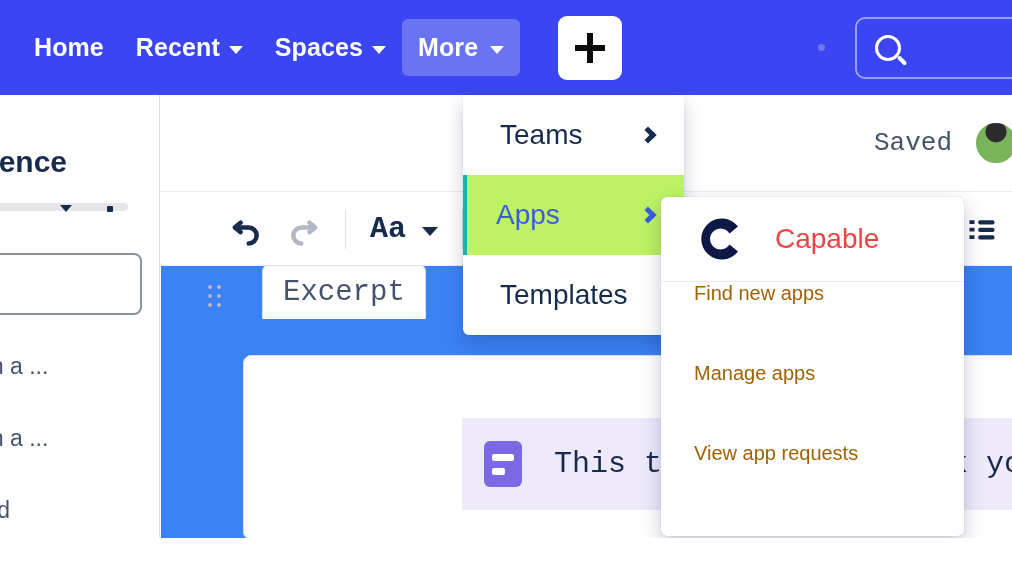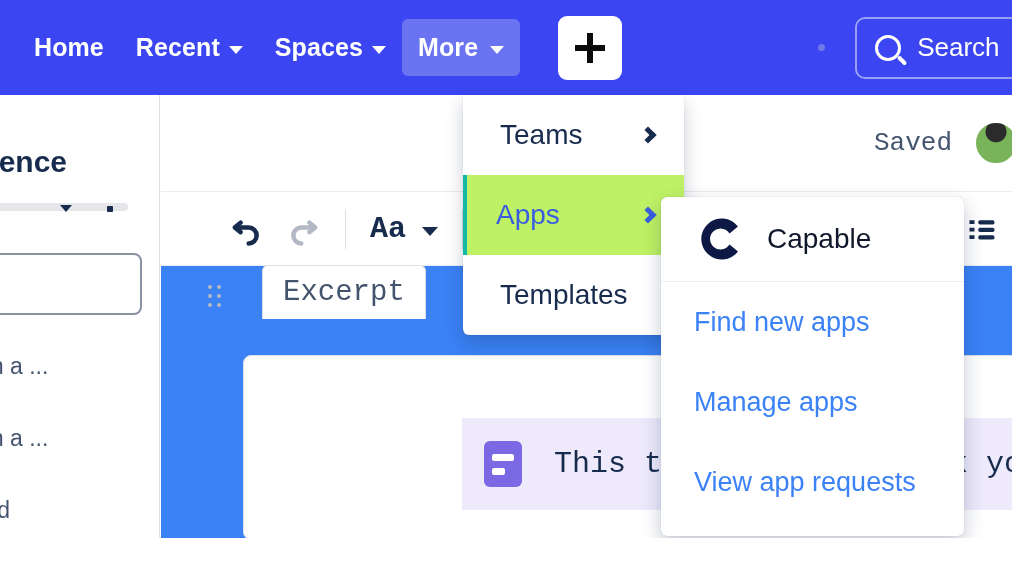--- a/index.html
+++ b/index.html
@@ -281,26 +281,26 @@
     padding-bottom: 14px;
   }
   .apps-top {
     height: 85px;
     display:flex; align-items:center; gap: 22px;
     padding-left: 32px;
     border-bottom: 1px solid #ebecf0;
     cursor:pointer;
   }
   .c-logo { width: 52px; height: 52px; flex:none; }
-  .apps-top-label { font-size: 28px; color:#0f172a; }
+  .apps-top-label { font-size: 28px; color:#ef4444;margin-left:8px; }
   .apps-row {
     height: 80px;
-    display:flex; align-items:center;
+    display:flex; 
     padding-left: 33px;
-    font-size: 27px; color:#3b82f6;
+    font-size: 20px; color:#a16207;
     cursor:pointer;
   }
 </style>
 </head>
 <body>
 
 <div id="app">
 
   <div class="topnav">
     <div class="nav-item">
@@ -320,21 +320,20 @@
     </div>
 
     <div class="plus-btn">
       <span class="plus-glyph"></span>
     </div>
 
     <span class="notif-dot"></span>
 
     <div class="search-box">
       <span class="search-ico"></span>
-      <span class="search-text">Search</span>
     </div>
   </div>
 
   <div class="sidebar">
     <div class="sb-title">fluence</div>
     <div class="sb-meta"></div>
     <div class="sb-meta-d1"></div>
     <div class="sb-meta-d2"></div>
     <div class="sb-input"></div>
     <div class="sb-link l1">rom a ...</div>

